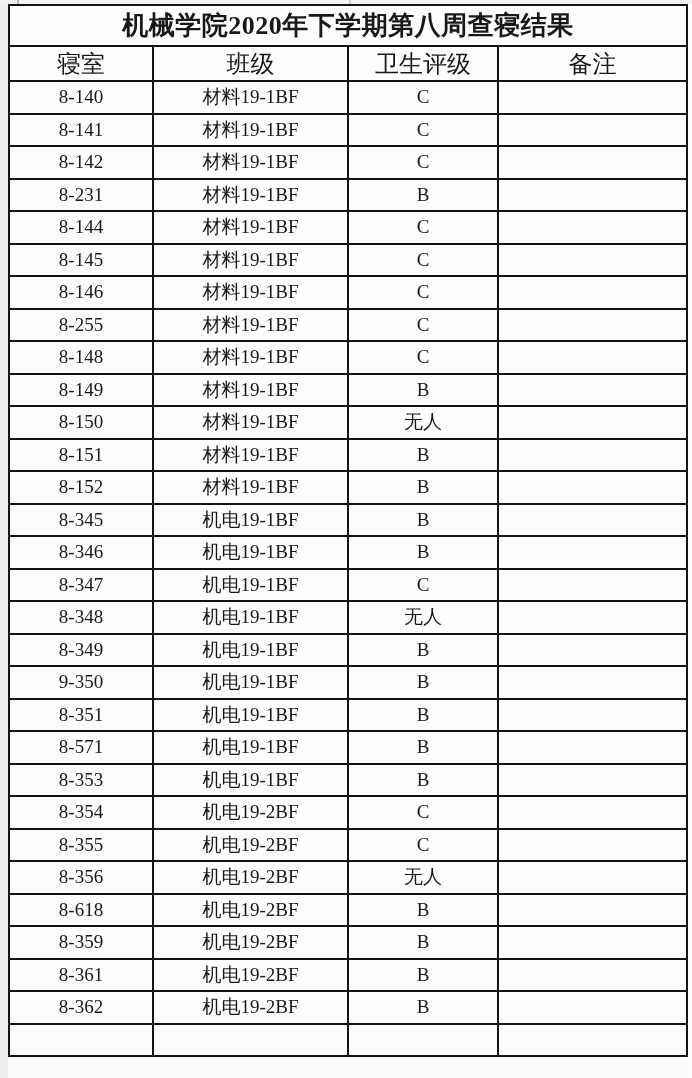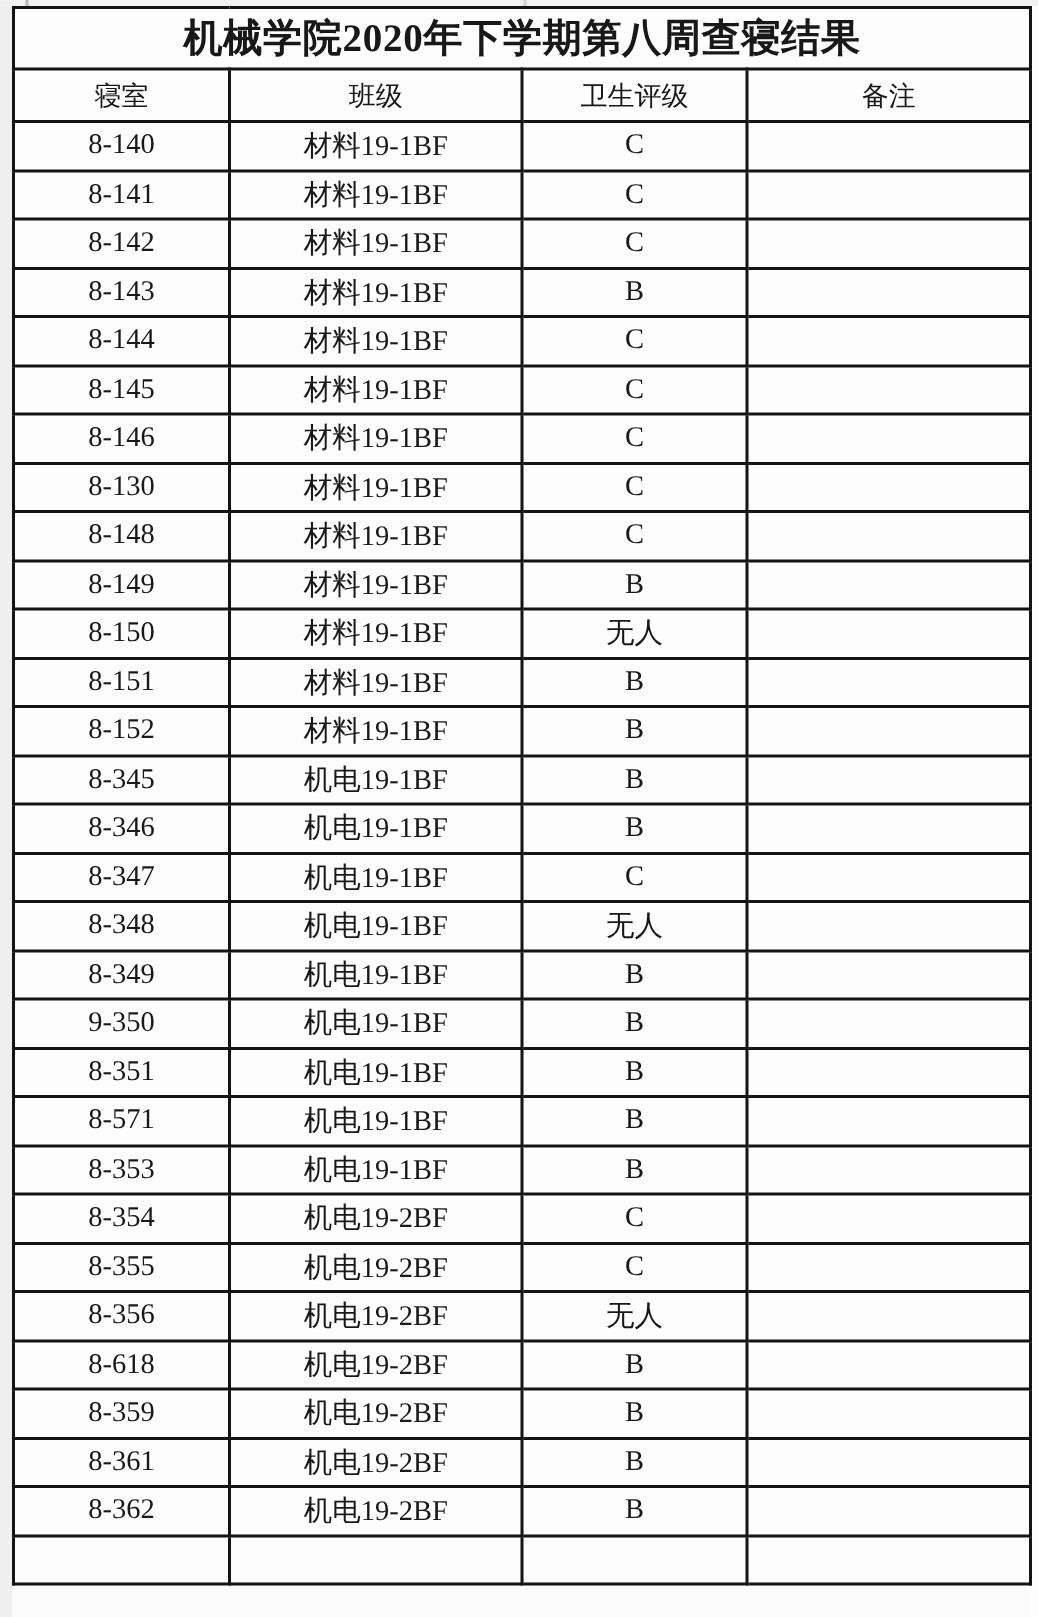--- a/index.html
+++ b/index.html
@@ -58,21 +58,21 @@
     white-space: nowrap;
   }
   tr.title-row { height: 41px; }
   .title-cell {
     font-size: 26px;
     font-weight: bold;
     letter-spacing: 0.5px;
   }
   tr.header-row { height: 35px; }
   .header-row th {
-    font-size: 18px;
+    font-size: 24px;
     font-weight: normal;
   }
   tr.data-row { height: 32.5px; }
   .data-row td { font-size: 19px; }
   
   tr.marked td[data-col="room"] { position: relative; }
   tr.marked td[data-col="room"]::before {
     content: "";
     position: absolute;
     left: -9px;
@@ -121,21 +121,21 @@
     <td data-col="rating">C</td>
     <td data-col="remark"></td>
   </tr>
         <tr class="data-row">
     <td data-col="room">8-142</td>
     <td data-col="class">材料19-1BF</td>
     <td data-col="rating">C</td>
     <td data-col="remark"></td>
   </tr>
         <tr class="data-row">
-    <td data-col="room">8-143</td>
+    <td data-col="room">8-231</td>
     <td data-col="class">材料19-1BF</td>
     <td data-col="rating">B</td>
     <td data-col="remark"></td>
   </tr>
         <tr class="data-row">
     <td data-col="room">8-144</td>
     <td data-col="class">材料19-1BF</td>
     <td data-col="rating">C</td>
     <td data-col="remark"></td>
   </tr>
@@ -145,21 +145,21 @@
     <td data-col="rating">C</td>
     <td data-col="remark"></td>
   </tr>
         <tr class="data-row">
     <td data-col="room">8-146</td>
     <td data-col="class">材料19-1BF</td>
     <td data-col="rating">C</td>
     <td data-col="remark"></td>
   </tr>
         <tr class="data-row">
-    <td data-col="room">8-130</td>
+    <td data-col="room">8-255</td>
     <td data-col="class">材料19-1BF</td>
     <td data-col="rating">C</td>
     <td data-col="remark"></td>
   </tr>
         <tr class="data-row">
     <td data-col="room">8-148</td>
     <td data-col="class">材料19-1BF</td>
     <td data-col="rating">C</td>
     <td data-col="remark"></td>
   </tr>

